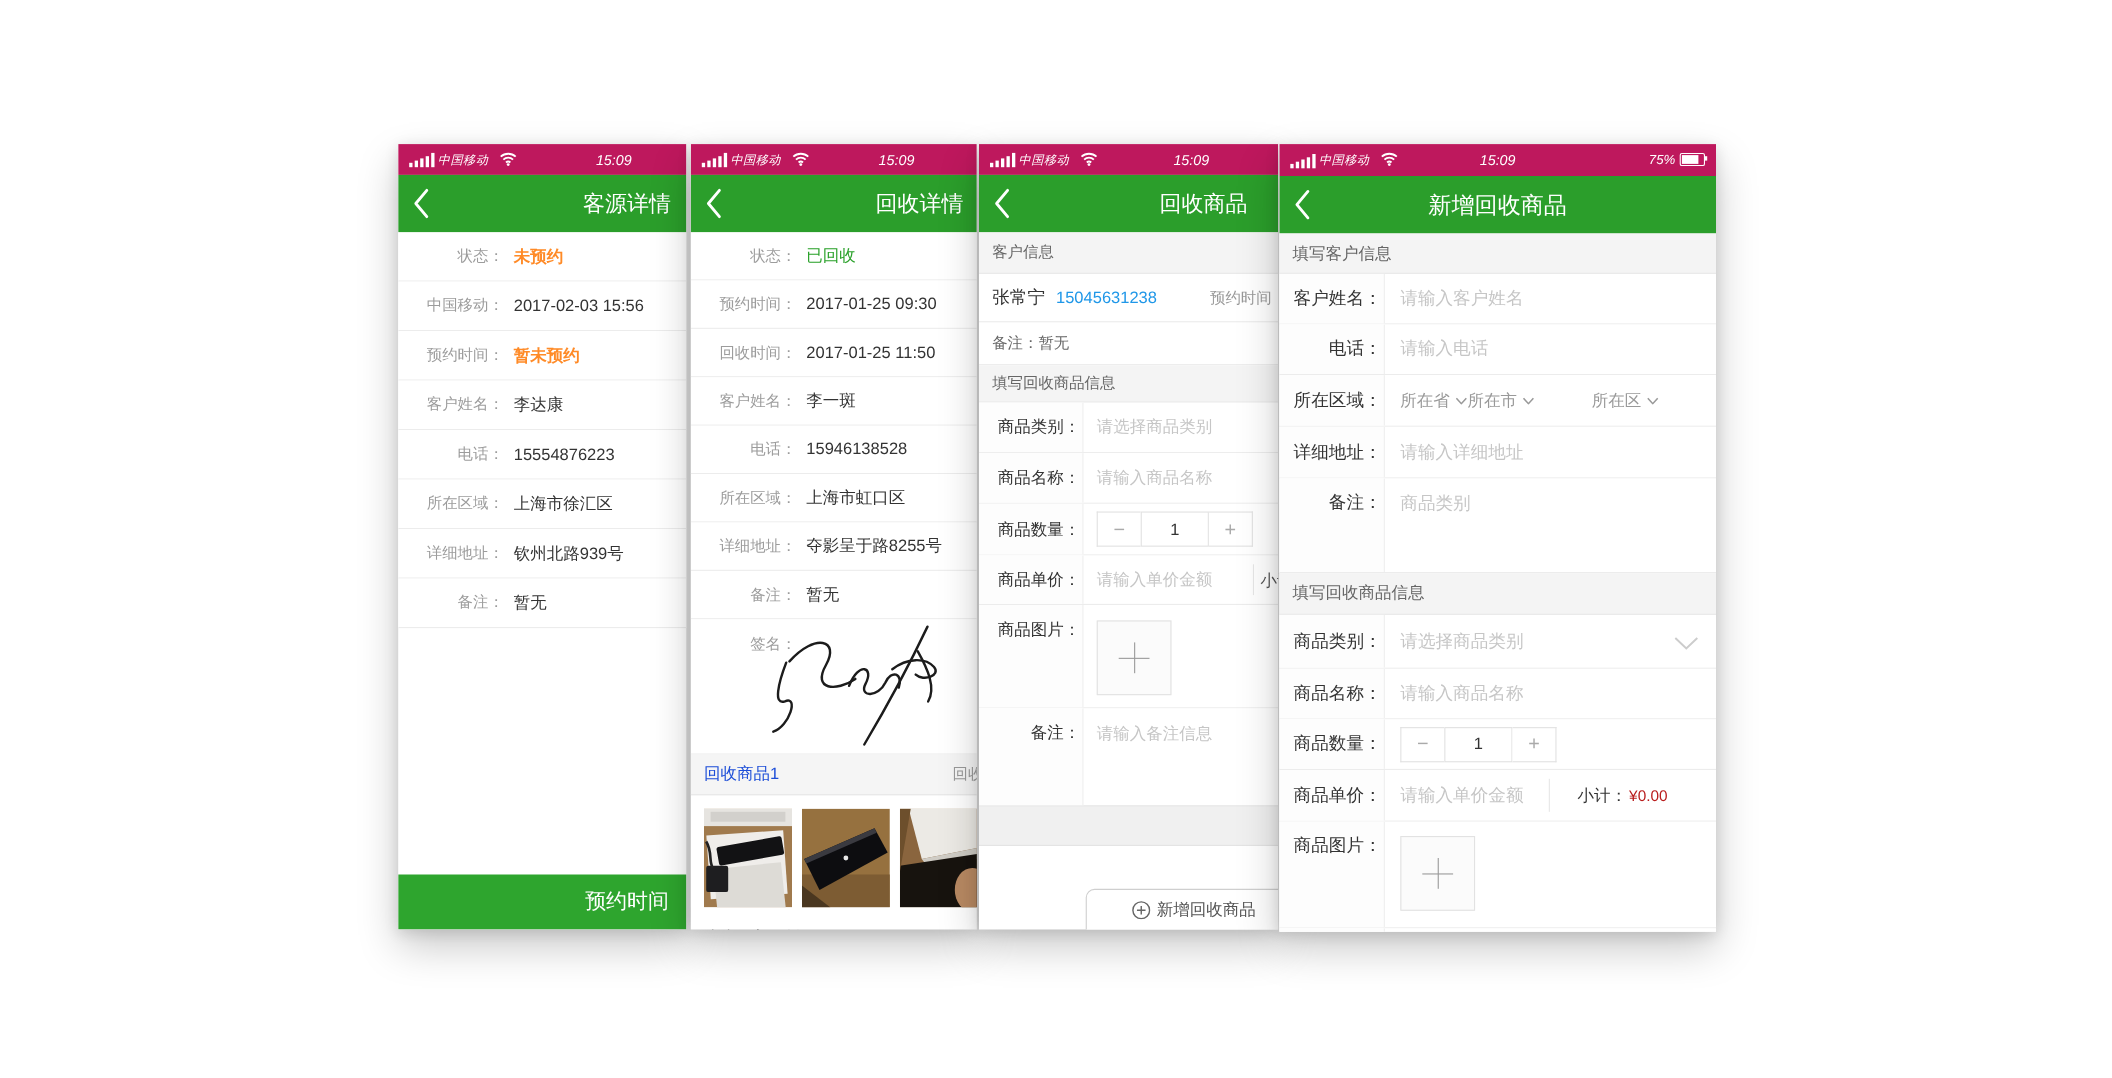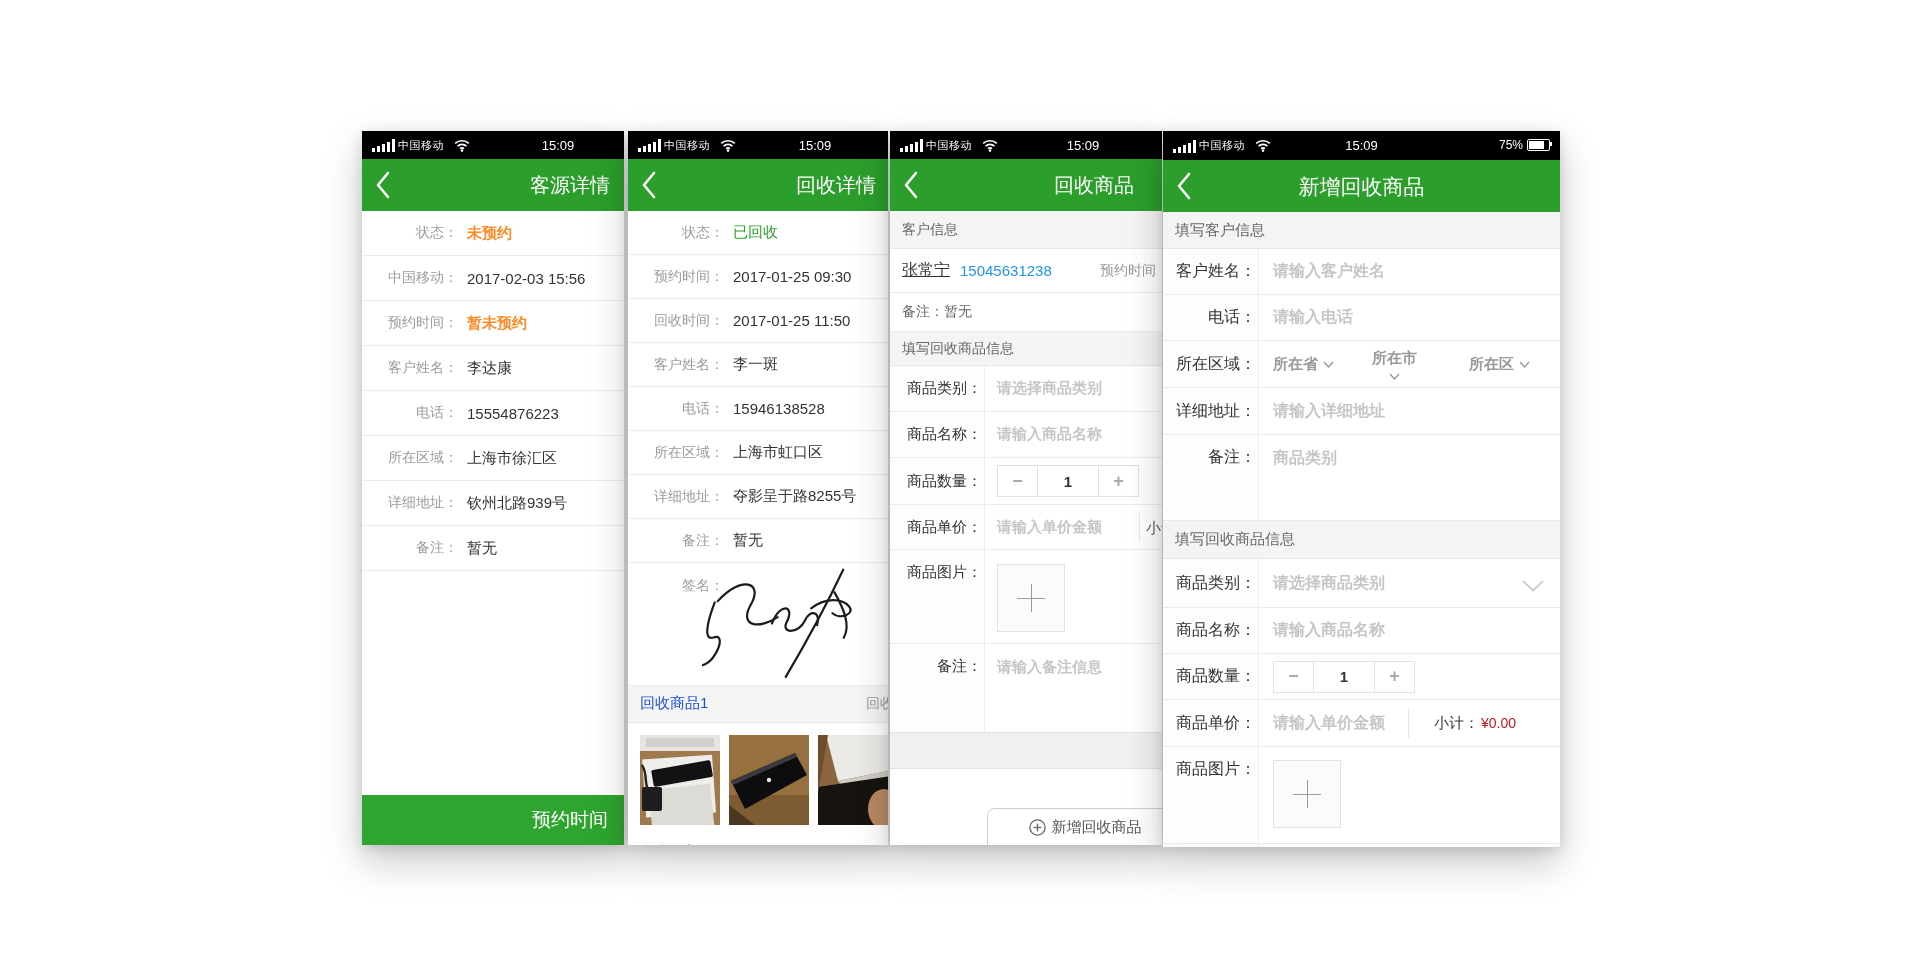--- a/index.html
+++ b/index.html
@@ -11,21 +11,21 @@
   .phone{
     position:absolute;top:131px;background:#fff;overflow:hidden;
     box-shadow:0 16px 36px rgba(0,0,0,.22),0 3px 12px rgba(0,0,0,.12);
   }
   #p1{left:362px;width:262px;height:714px;z-index:1;}
   #p2{left:628px;width:260px;height:714px;z-index:2;}
   #p3{left:890px;width:272px;height:714px;z-index:3;}
   #p4{left:1163px;width:397px;height:716px;z-index:4;}
 
   
-  .statusbar{height:28px;background:#000000;position:relative;color:#fff;}
+  .statusbar{height:28px;background:#be185d;position:relative;color:#fff;font-style:italic;}
   .sig{position:absolute;left:10px;bottom:7px;display:flex;align-items:flex-end;gap:2px;}
   .sig span{width:3px;background:#fff;display:block;}
   .sig .b1{height:4px}.sig .b2{height:6px}.sig .b3{height:8px}.sig .b4{height:10px}.sig .b5{height:13px}
   .carrier{position:absolute;left:36px;top:7px;font-size:11px;letter-spacing:.5px;}
   .wifi{position:absolute;left:92px;top:7px;}
   .time{position:absolute;top:7px;font-size:13px;width:60px;text-align:center;}
   .t1{left:166px}.t2{left:157px}.t3{left:163px}.t4{left:0;right:0;width:auto;}
   .battwrap{position:absolute;right:10px;top:7px;display:flex;align-items:center;gap:4px;font-size:12px;}
   .batt{width:21px;height:10px;border:1px solid #fff;border-radius:2px;position:relative;}
   .batt i{position:absolute;left:1px;top:1px;bottom:1px;width:70%;background:#fff;display:block;}
@@ -55,32 +55,32 @@
   .goods-sec .gr{position:absolute;left:238px;top:9px;font-size:14px;color:#999;white-space:nowrap;}
   .photos{display:flex;gap:9px;padding:12px 12px 0 12px;background:#fff;}
   .ph{width:80px;height:90px;overflow:hidden;flex-shrink:0;}
   .caption{margin:18px 0 0 12px;font-size:15px;color:#333;white-space:nowrap;}
 
   
   .section{background:#f4f4f4;border-bottom:1px solid #e7e7e7;color:#666;display:flex;align-items:center;padding-left:12px;font-size:14px;}
 
   
   .custrow{height:43px;border-bottom:1px solid #ececec;display:flex;align-items:center;padding-left:12px;position:relative;background:#fff;}
-  .cname{font-size:16px;color:#333;text-decoration:underline;}
+  .cname{font-size:16px;color:#333;}
   .cphone{font-size:15px;color:#1f97e8;margin-left:10px;}
   .crlabel{position:absolute;right:6px;top:13px;font-size:14px;color:#999;}
   .caddr{height:40px;border-bottom:1px solid #ececec;display:flex;align-items:center;padding-left:12px;font-size:14px;color:#333;background:#fff;}
   .cnote{height:38px;border-bottom:1px solid #ececec;display:flex;align-items:center;padding-left:12px;font-size:14px;color:#666;background:#fff;}
 
   
   .frow{display:flex;border-bottom:1px solid #ececec;position:relative;background:#fff;}
   .flbl{flex-shrink:0;display:flex;align-items:center;justify-content:flex-end;color:#333;border-right:1px solid #efefef;background:#fdfdfd;}
   #p3 .flbl{width:92px;font-size:15px;padding-right:2px;}
   #p4 .flbl{width:93px;font-size:16px;padding-right:2px;}
-  .fval{flex:1;display:flex;align-items:center;padding-left:12px;font-weight:bold;}
+  .fval{flex:1;display:flex;align-items:center;padding-left:12px;}
   .placeholder{color:#c6c6c6;}
   #p3 .fval{font-size:15px;}
   #p4 .fval{font-size:16px;padding-left:14px;}
   .toplbl .flbl,.toplbl .fval{align-items:flex-start;}
   #p3 .toplbl .flbl{padding-top:13px;}
   #p3 .toplbl .fval{padding-top:14px;}
   #p4 .toplbl .flbl{padding-top:12px;}
   #p4 .toplbl .fval{padding-top:13px;}
 
   .stepper{display:flex;height:32px;}
@@ -99,21 +99,21 @@
   .upbox::before{left:50%;top:19px;bottom:19px;width:1px;}
   .upbox::after{top:50%;left:19px;right:19px;height:1px;}
 
   .gap{background:#f0f0f0;border-bottom:1px solid #e3e3e3;}
   .addbtn{position:absolute;left:97px;top:677px;width:196px;height:60px;border:1px solid #cfcfcf;border-radius:8px;background:#fff;
           display:flex;justify-content:center;padding-top:9px;font-size:15px;color:#555;cursor:pointer;box-sizing:border-box;}
   .addbtn svg{margin:1px 6px 0 0;}
 
   .selgroup{display:flex;align-items:center;color:#999;font-size:15px;}
   .sel{display:flex;align-items:center;gap:5px;cursor:pointer;white-space:nowrap;}
-  .sel1{margin-left:0px;}.sel2{margin-left:38px;flex-direction:column;}.sel3{margin-left:52px;text-align:right;}
+  .sel1{margin-left:0px;}.sel2{}.sel3{margin-left:52px;text-align:right;}
   .bigchev{position:absolute;right:16px;top:19px;}
 </style>
 </head>
 <body>
 
 <div class="phone" id="p1">
   <div class="statusbar">
     <span class="sig">
         <span class="b1"></span>
         <span class="b2"></span>

